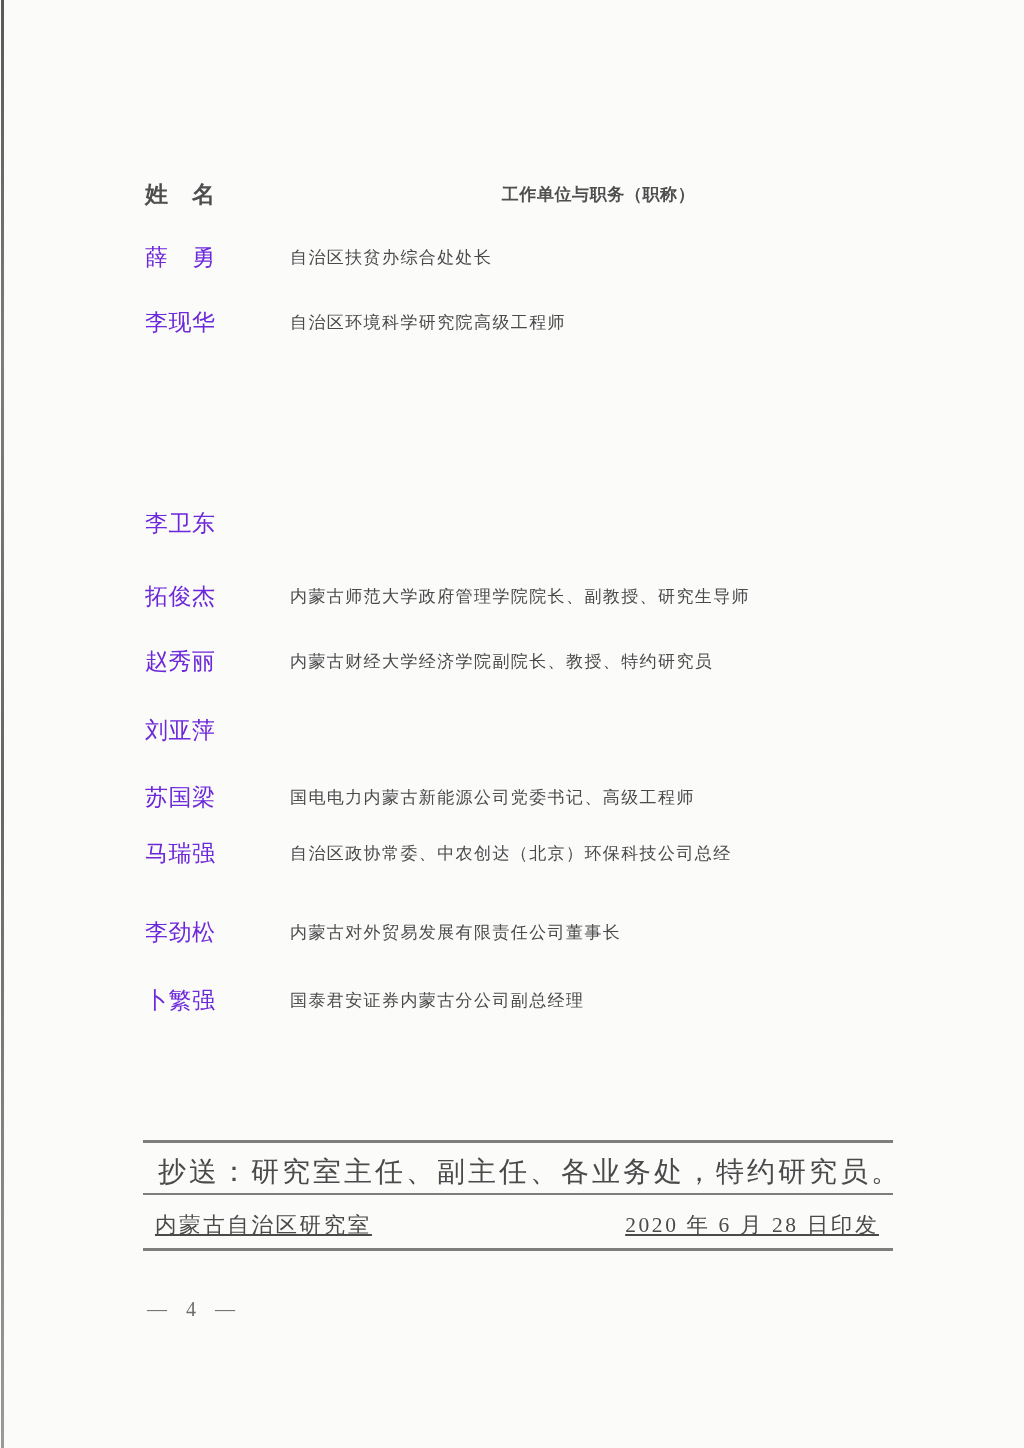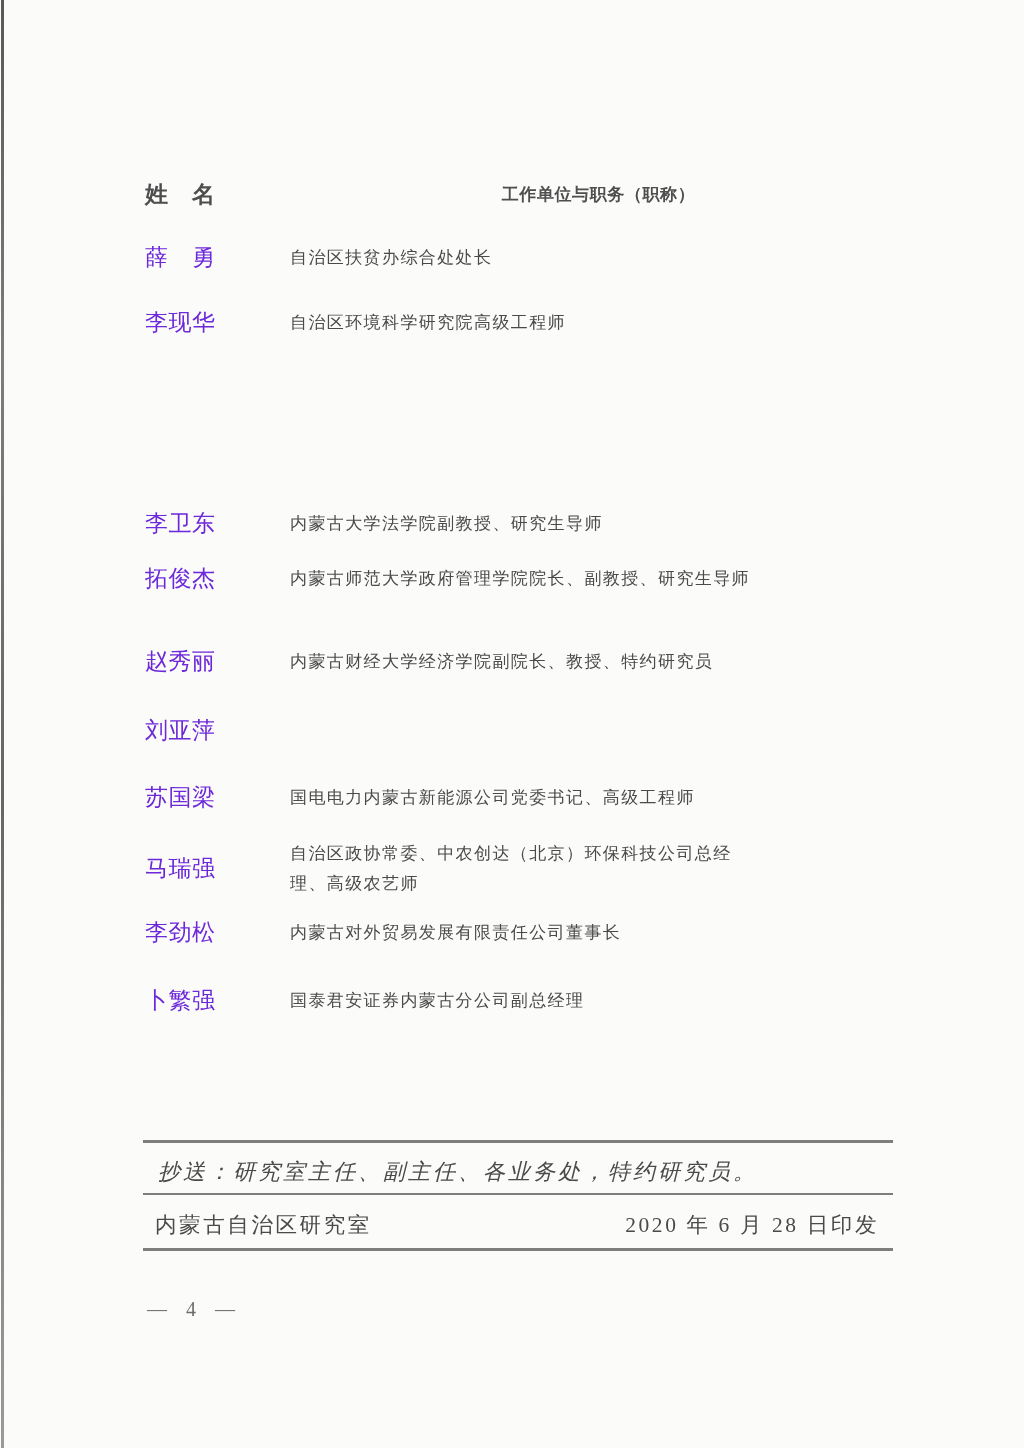--- a/index.html
+++ b/index.html
@@ -68,37 +68,37 @@
     left: 143px;
     width: 750px;
     background: #7e7e7e;
   }
   .rule-thick { height: 3px; }
   .rule-thin  { height: 2px; }
   .cc-line {
     position: absolute;
     left: 158px;
     top: 1157px;
-    font-size: 22px;
+    font-size: 28px;
     letter-spacing: 3px;
     color: #4a4a4a;
     line-height: 30px;
-    font-style: italic;
   }
   .issuer-row {
     position: absolute;
     left: 155px;
     top: 1210px;
     width: 724px;
     display: flex;
     justify-content: space-between;
     font-size: 21.5px;
     letter-spacing: 2.6px;
     color: #4a4a4a;
     line-height: 30px;
+    text-decoration: underline;
   }
   .page-number {
     position: absolute;
     left: 147px;
     top: 1298px;
     font-size: 20px;
     letter-spacing: 7px;
     color: #6d6d6d;
   }
 </style>
@@ -121,24 +121,23 @@
 
   <div class="row" style="top:308px">
     <div class="name-cell">李现华</div>
     <div class="pos-cell">自治区环境科学研究院高级工程师</div>
   </div>
 
 
 
   <div class="row" style="top:509px">
     <div class="name-cell">李卫东</div>
-    <div class="pos-cell">内蒙古大学法学院副教授、研究生导师</div>
   </div>
 
-  <div class="row" style="top:564px">
+  <div class="row" style="top:582px">
     <div class="name-cell">拓俊杰</div>
     <div class="pos-cell">内蒙古师范大学政府管理学院院长、副教授、研究生导师</div>
   </div>
 
   <div class="row" style="top:647px">
     <div class="name-cell">赵秀丽</div>
     <div class="pos-cell">内蒙古财经大学经济学院副院长、教授、特约研究员</div>
   </div>
 
   <div class="row" style="top:716px">
@@ -147,21 +146,20 @@
 
   <div class="row" style="top:783px">
     <div class="name-cell">苏国梁</div>
     <div class="pos-cell">国电电力内蒙古新能源公司党委书记、高级工程师</div>
   </div>
 
   <div class="row" style="top:839px">
     <div class="name-cell">马瑞强</div>
     <div class="pos-cell">
       <span class="line">自治区政协常委、中农创达（北京）环保科技公司总经</span>
-      <span class="line">理、高级农艺师</span>
     </div>
   </div>
 
   <div class="row" style="top:918px">
     <div class="name-cell">李劲松</div>
     <div class="pos-cell">内蒙古对外贸易发展有限责任公司董事长</div>
   </div>
 
   <div class="row" style="top:986px">
     <div class="name-cell">卜繁强</div>

